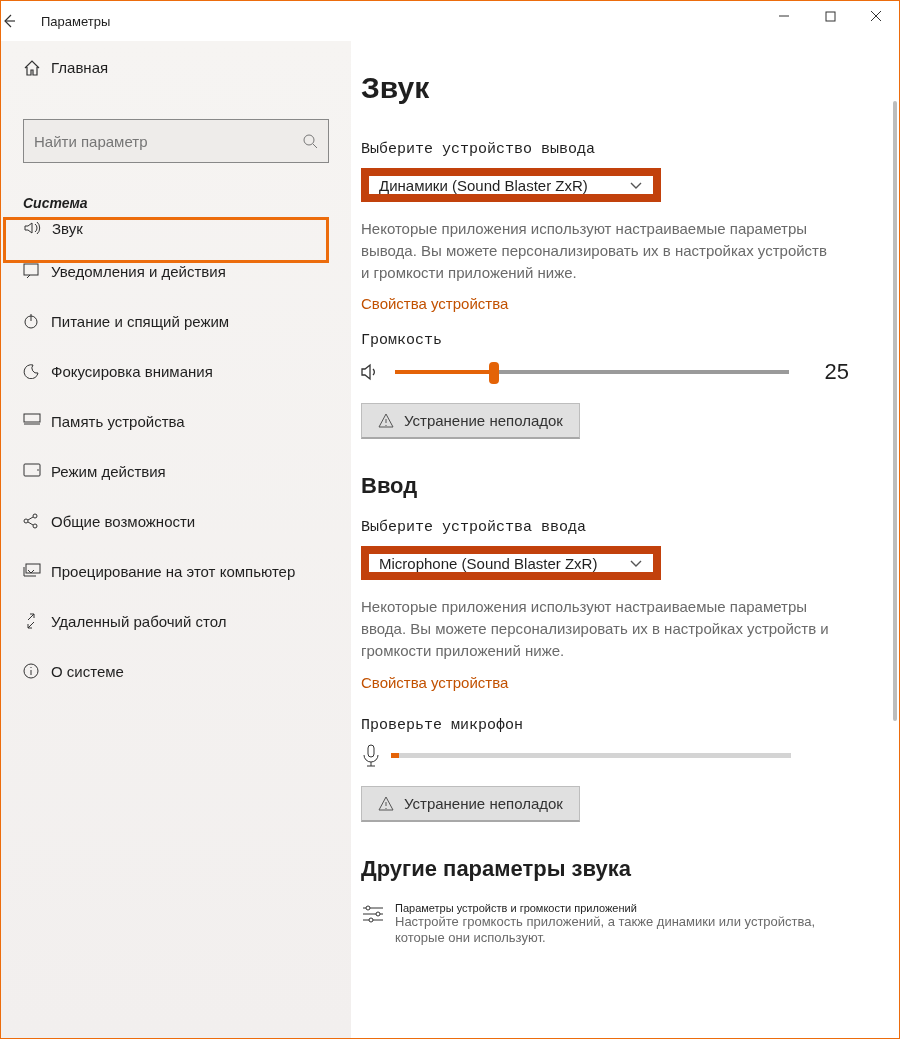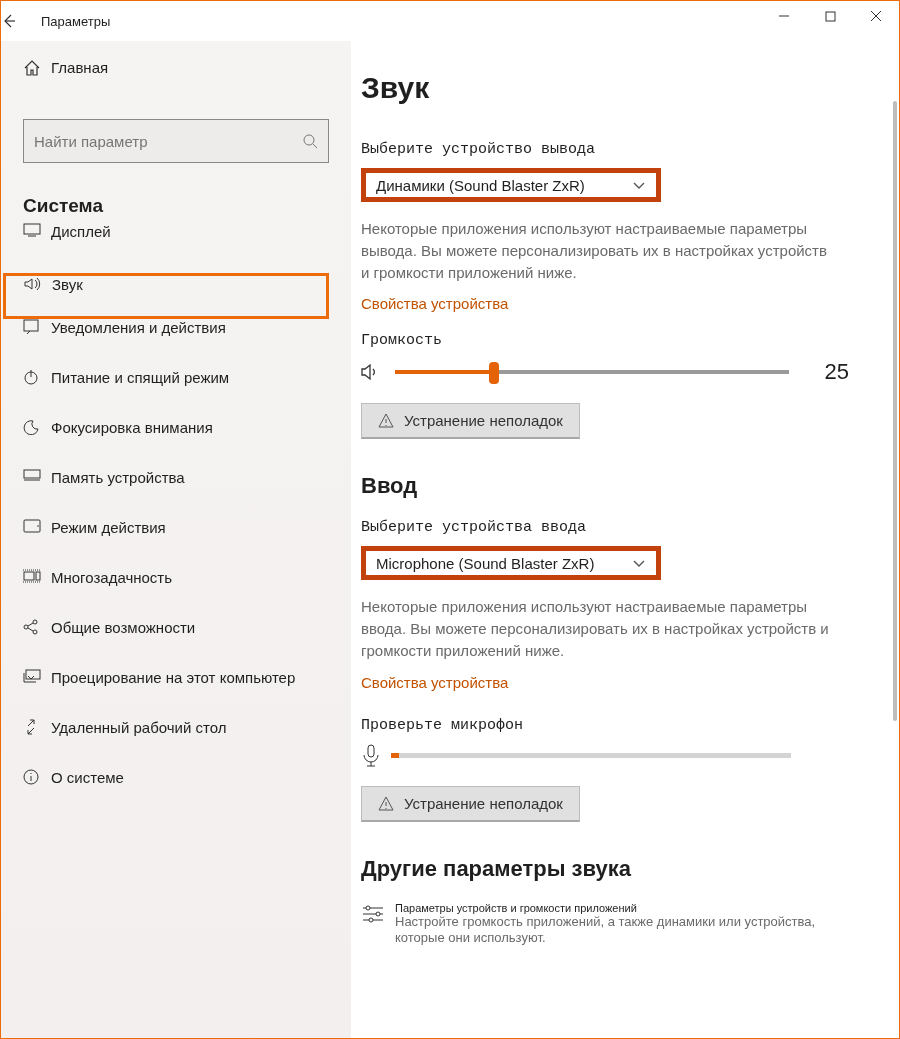--- a/index.html
+++ b/index.html
@@ -9,29 +9,29 @@
   .tb-back{width:40px;text-align:center;color:#333;}
   .tb-title{font-size:13px;}
   .tb-btns{position:absolute;right:0;top:0;display:flex;}
   .tb-btn{width:46px;height:30px;display:flex;align-items:center;justify-content:center;color:#333;}
   .layout{display:flex;height:calc(100% - 40px);}
   .sidebar{width:350px;padding:10px 0 0 0;background:linear-gradient(180deg,#f6f4f2,#f2efee);}
   .sb-row{display:flex;align-items:flex-start;height:50px;padding-left:22px;font-size:15px;color:var(--text);}
   .sb-row .ic{width:28px;flex:0 0 28px;display:flex;align-items:center;justify-content:flex-start;}
   .sb-home{margin-top:8px;}
   .sb-search{margin:10px 22px 12px 22px;height:44px;border:1px solid #888;background:#eeecea;display:flex;align-items:center;justify-content:space-between;padding:0 10px;color:#767676;}
-  .sb-cat{padding:20px 22px 6px 22px;font-size:19px;font-weight:600;}
+  .sb-cat{padding:20px 22px 6px 22px;font-size:14px;font-weight:600;font-style:italic;}
   .sb-sel{border:3px solid var(--hl);margin:0 22px 0 2px;height:46px;padding-left:18px;}
   .main{flex:1;position:relative;padding:24px 0 0 0;overflow:hidden;}
   .scroll{height:100%;overflow:hidden;padding-right:20px;}
   .scrollbar{position:absolute;right:2px;top:60px;width:4px;height:620px;background:#bdbdbd;border-radius:2px;}
   h1{font-size:30px;font-weight:600;margin:6px 0 36px 10px;}
   h2{font-size:22px;font-weight:600;margin:34px 0 20px 10px;}
   .lbl{font-size:15px;margin:0 0 10px 10px;font-family:Liberation Mono, monospace;}
-  .select{margin:0 0 16px 10px;width:300px;height:34px;border:5px solid #c2410c;display:flex;align-items:center;justify-content:space-between;padding:0 10px;font-size:15px;}
+  .select{margin:0 0 16px 10px;width:300px;height:34px;border:8px solid #c2410c;display:flex;align-items:center;justify-content:space-between;padding:0 10px;font-size:15px;}
   .desc{color:var(--muted);font-size:15px;line-height:1.45;margin:0 40px 12px 10px;}
   .link{color:#c25100;font-size:15px;margin:0 0 20px 10px;display:inline-block;}
   .vol{display:flex;align-items:center;margin:6px 30px 18px 10px;}
   .vol .ic{width:26px;}
   .track{flex:1;height:4px;background:#9a9a9a;position:relative;margin:0 20px 0 8px;}
   .fill{position:absolute;left:0;top:0;height:4px;background:var(--accent);}
   .thumb{position:absolute;top:-8px;width:10px;height:22px;background:var(--accent);border-radius:4px;transform:translateX(-50%);}
   .volnum{font-size:22px;width:40px;text-align:right;}
   .btn{margin:0 0 0 10px;background:#e0e0e0;border:1px solid #bdbdbd;border-bottom:2px solid #a8a8a8;height:36px;padding:0 16px;display:inline-flex;align-items:center;font-size:15px;color:#333;}
   .btn .ic{margin-right:10px;}
@@ -86,29 +86,20 @@
     </div>
     <div class="sb-search">
       <span>Найти параметр</span>
       <svg width="16" height="16" viewBox="0 0 16 16">
           <circle cx="7" cy="7" r="5" stroke="#777" fill="none"></circle>
           <path d="M11 11l4 4" stroke="#777"></path>
         </svg>
     </div>
     <div class="sb-cat">Система</div>
 
-    <div class="sb-row">
-      <span class="ic">
-          <svg width="18" height="14" viewBox="0 0 18 14">
-            <rect x="1" y="1" width="16" height="10" stroke="#333" fill="none"></rect>
-            <path d="M5 13h8" stroke="#333"></path>
-          </svg>
-        </span>
-      <span>Дисплей</span>
-    </div>
     <div class="sb-row sb-sel">
       <span class="ic">
           <svg width="18" height="16" viewBox="0 0 18 16">
             <path d="M1 6v4h3l4 3V3L4 6H1Z" stroke="#333" fill="none"></path>
             <path d="M11 4a5 5 0 0 1 0 8M13 2a8 8 0 0 1 0 12" stroke="#333" fill="none"></path>
           </svg>
         </span>
       <span>Звук</span>
     </div>
     <div class="sb-row">
@@ -147,30 +138,20 @@
       <span>Память устройства</span>
     </div>
     <div class="sb-row">
       <span class="ic">
           <svg width="18" height="14" viewBox="0 0 18 14">
             <rect x="1" y="1" width="16" height="12" rx="1" stroke="#333" fill="none"></rect>
             <circle cx="15" cy="7" r="0.8" fill="#333"></circle>
           </svg>
         </span>
       <span>Режим действия</span>
-    </div>
-    <div class="sb-row">
-      <span class="ic">
-          <svg width="18" height="14" viewBox="0 0 18 14">
-            <rect x="1" y="3" width="10" height="8" stroke="#333" fill="none"></rect>
-            <rect x="13" y="3" width="4" height="8" stroke="#333" fill="none"></rect>
-            <path d="M0 1h18M0 13h18" stroke="#333" stroke-dasharray="1 1"></path>
-          </svg>
-        </span>
-      <span>Многозадачность</span>
     </div>
     <div class="sb-row">
       <span class="ic">
           <svg width="16" height="16" viewBox="0 0 16 16">
             <circle cx="3" cy="8" r="2" stroke="#333" fill="none"></circle>
             <circle cx="12" cy="3" r="2" stroke="#333" fill="none"></circle>
             <circle cx="12" cy="13" r="2" stroke="#333" fill="none"></circle>
             <path d="M5 7l5-3M5 9l5 3" stroke="#333"></path>
           </svg>
         </span>

